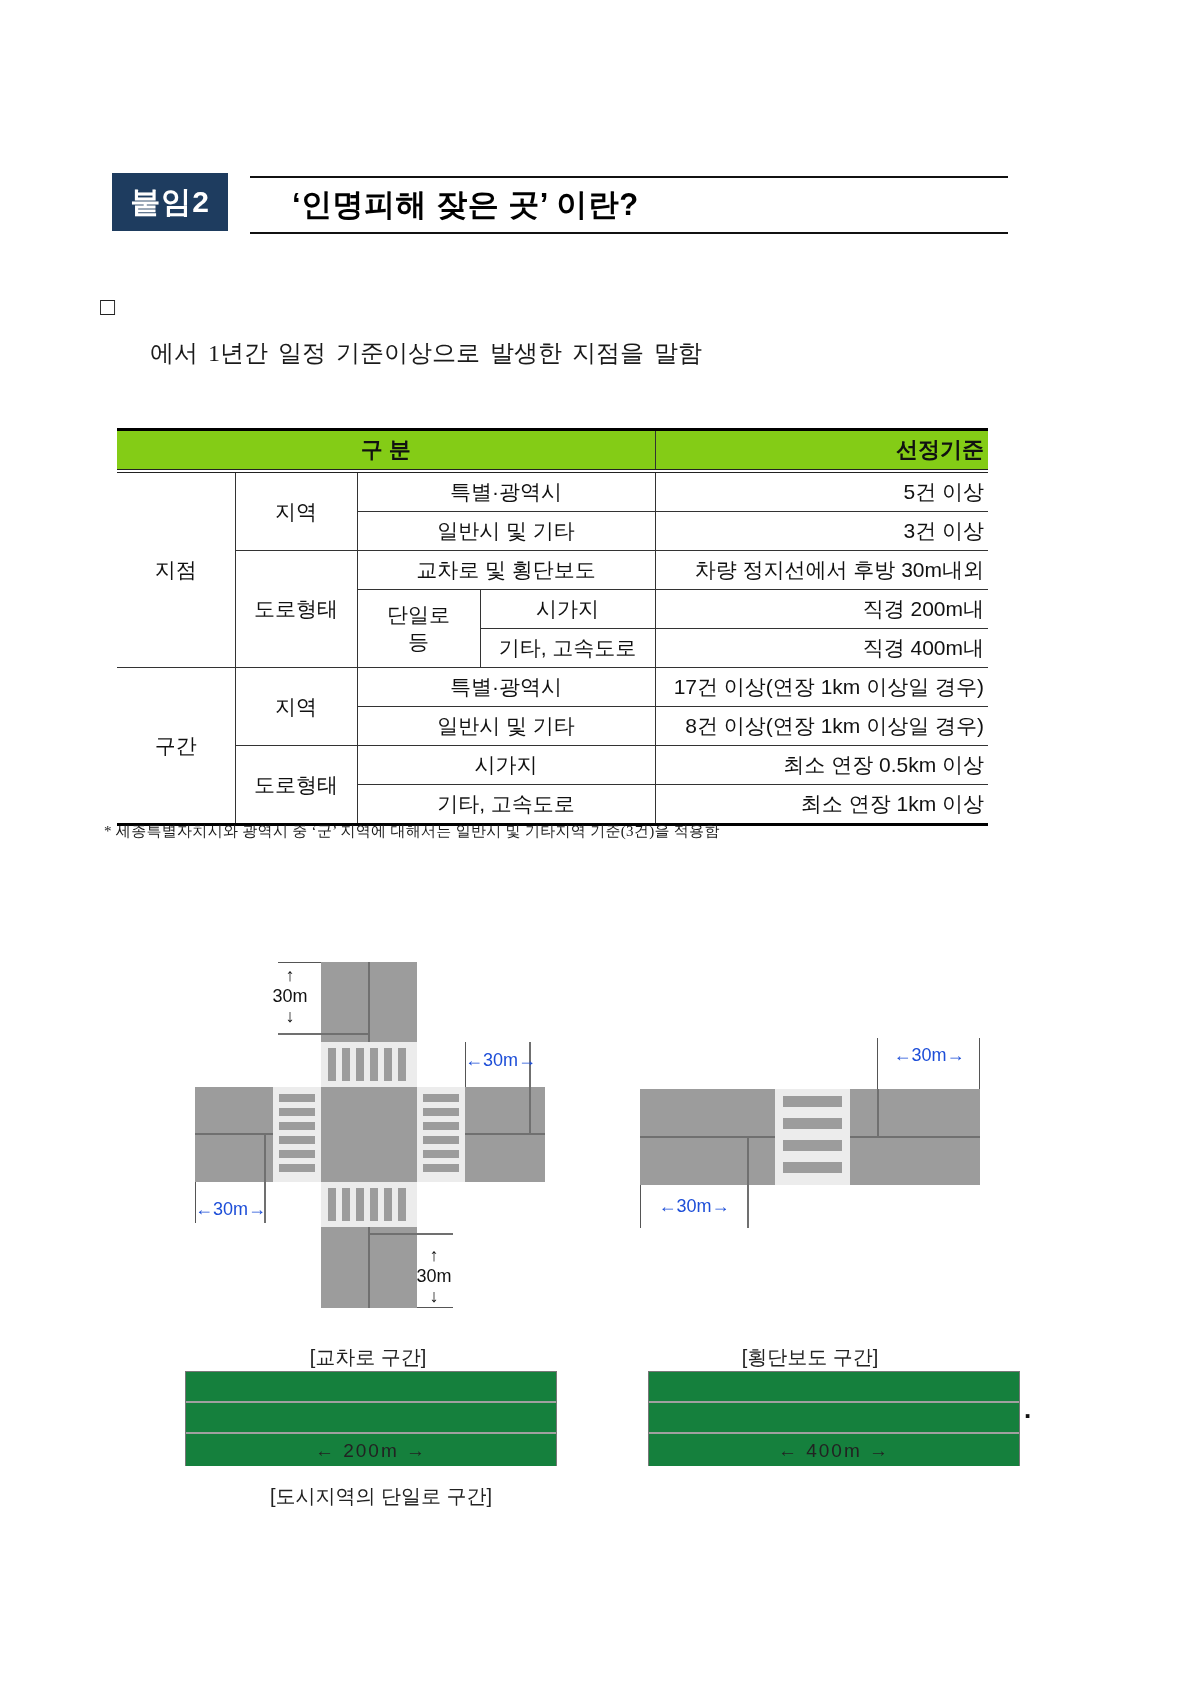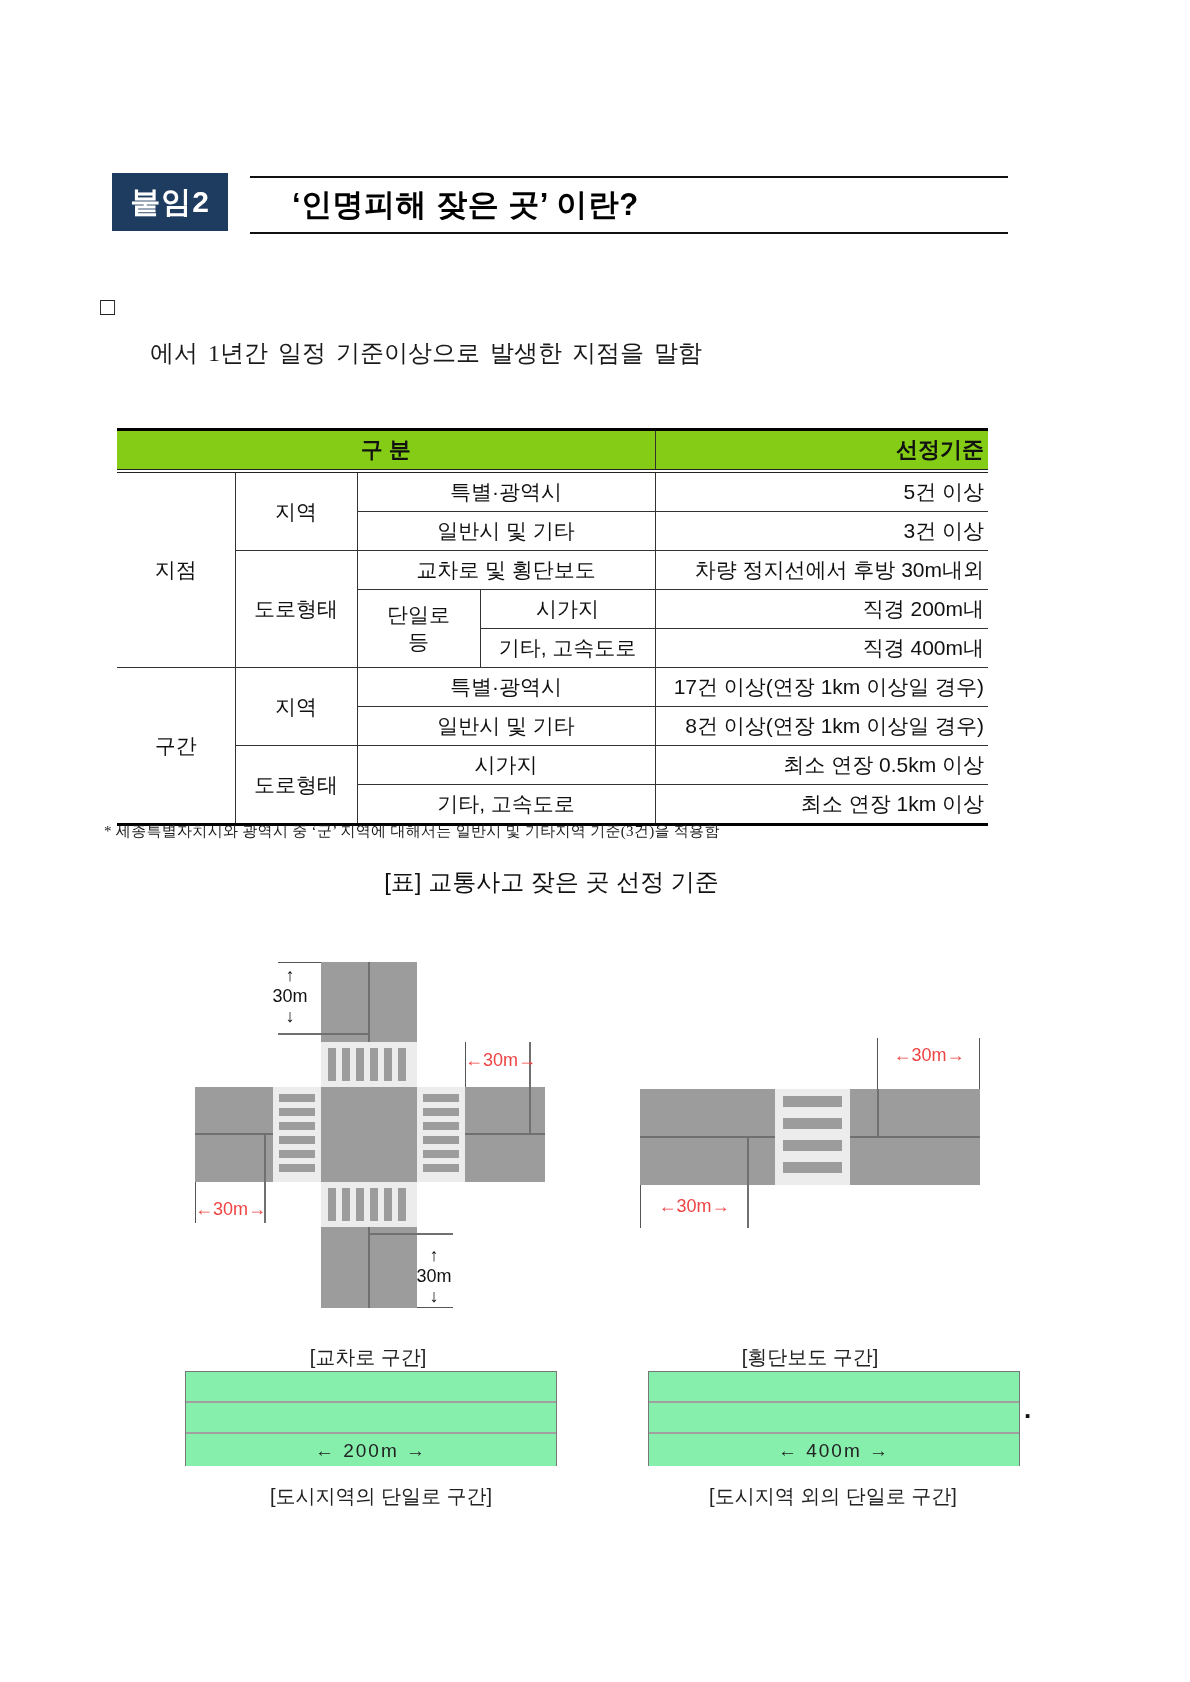--- a/index.html
+++ b/index.html
@@ -54,26 +54,26 @@
   .cw-inner{position:absolute;}
   .cw-v .cw-inner{inset:6px 7px;background:repeating-linear-gradient(90deg,#9c9c9c 0 8px,#ececec 8px 14px);}
   .cw-h .cw-inner{inset:7px 6px;background:repeating-linear-gradient(180deg,#9c9c9c 0 8px,#ececec 8px 14px);}
   .cw-ladder .cw-inner{inset:7px 8px;background:repeating-linear-gradient(180deg,#9c9c9c 0 11px,#ececec 11px 22px);}
   .lane{position:absolute;background:#707070;}
   .tick{position:absolute;background:#555;}
   .vdim{
     position:absolute;display:flex;flex-direction:column;align-items:center;
     font-size:18px;color:#111;line-height:1.15;
   }
-  .hdim{position:absolute;font-size:18px;color:#ef4444;text-align:center;white-space:nowrap;}
+  .hdim{position:absolute;font-size:18px;color:#1d4ed8;text-align:center;white-space:nowrap;}
   
   .section-rect{
     position:absolute;width:370px;height:94px;
     border-top:1px solid #777;border-left:1px solid #777;border-right:1px solid #777;
-    background:#86efac;
+    background:#15803d;
   }
   .section-line{position:absolute;left:0;width:100%;height:2px;background:#a0a0a0;}
   .section-dim{position:absolute;left:0;bottom:4px;width:100%;text-align:center;font-size:19px;color:#222;letter-spacing:2px;}
   .period-dot{position:absolute;left:1024px;top:1394px;font-size:26px;font-weight:bold;color:#111;}
 </style>
 </head>
 <body>
 
 <div class="page">
 
@@ -141,21 +141,20 @@
       <td class="last">최소 연장 0.5km 이상</td>
     </tr>
     <tr>
       <td colspan="2">기타, 고속도로</td>
       <td class="last">최소 연장 1km 이상</td>
     </tr>
   </tbody>
     </table>
 
   <div class="footnote serif">* 세종특별자치시와 광역시 중 ‘군’ 지역에 대해서는 일반시 및 기타지역 기준(3건)을 적용함</div>
-  <div class="table-caption">[표] 교통사고 잦은 곳 선정 기준</div>
 
   <div class="diagram" style="left:180px;top:955px;width:385px;height:360px;">
     <div class="road" style="left:141px;top:7px;width:96px;height:346px;"></div>
     <div class="road" style="left:15px;top:132px;width:350px;height:95px;"></div>
 
     <div class="cw cw-v" style="left:141px;top:87px;width:96px;height:45px;">
         <div class="cw-inner"></div>
       </div>
     <div class="cw cw-v" style="left:141px;top:227px;width:96px;height:45px;">
         <div class="cw-inner"></div>
@@ -223,16 +222,15 @@
     <div class="section-dim">← 200m →</div>
   </div>
   <div class="section-rect" style="left:648px;top:1371px;">
     <div class="section-line" style="top:29px;"></div>
     <div class="section-line" style="top:60px;"></div>
     <div class="section-dim">← 400m →</div>
   </div>
   <div class="period-dot">.</div>
 
   <div class="diagram-caption" style="left:196px;top:1483px;width:370px;">[도시지역의 단일로 구간]</div>
-  <div class="diagram-caption" style="left:648px;top:1483px;width:370px;">[도시지역 외의 단일로 구간]</div>
 
 
 </div>
 
 </body></html>

